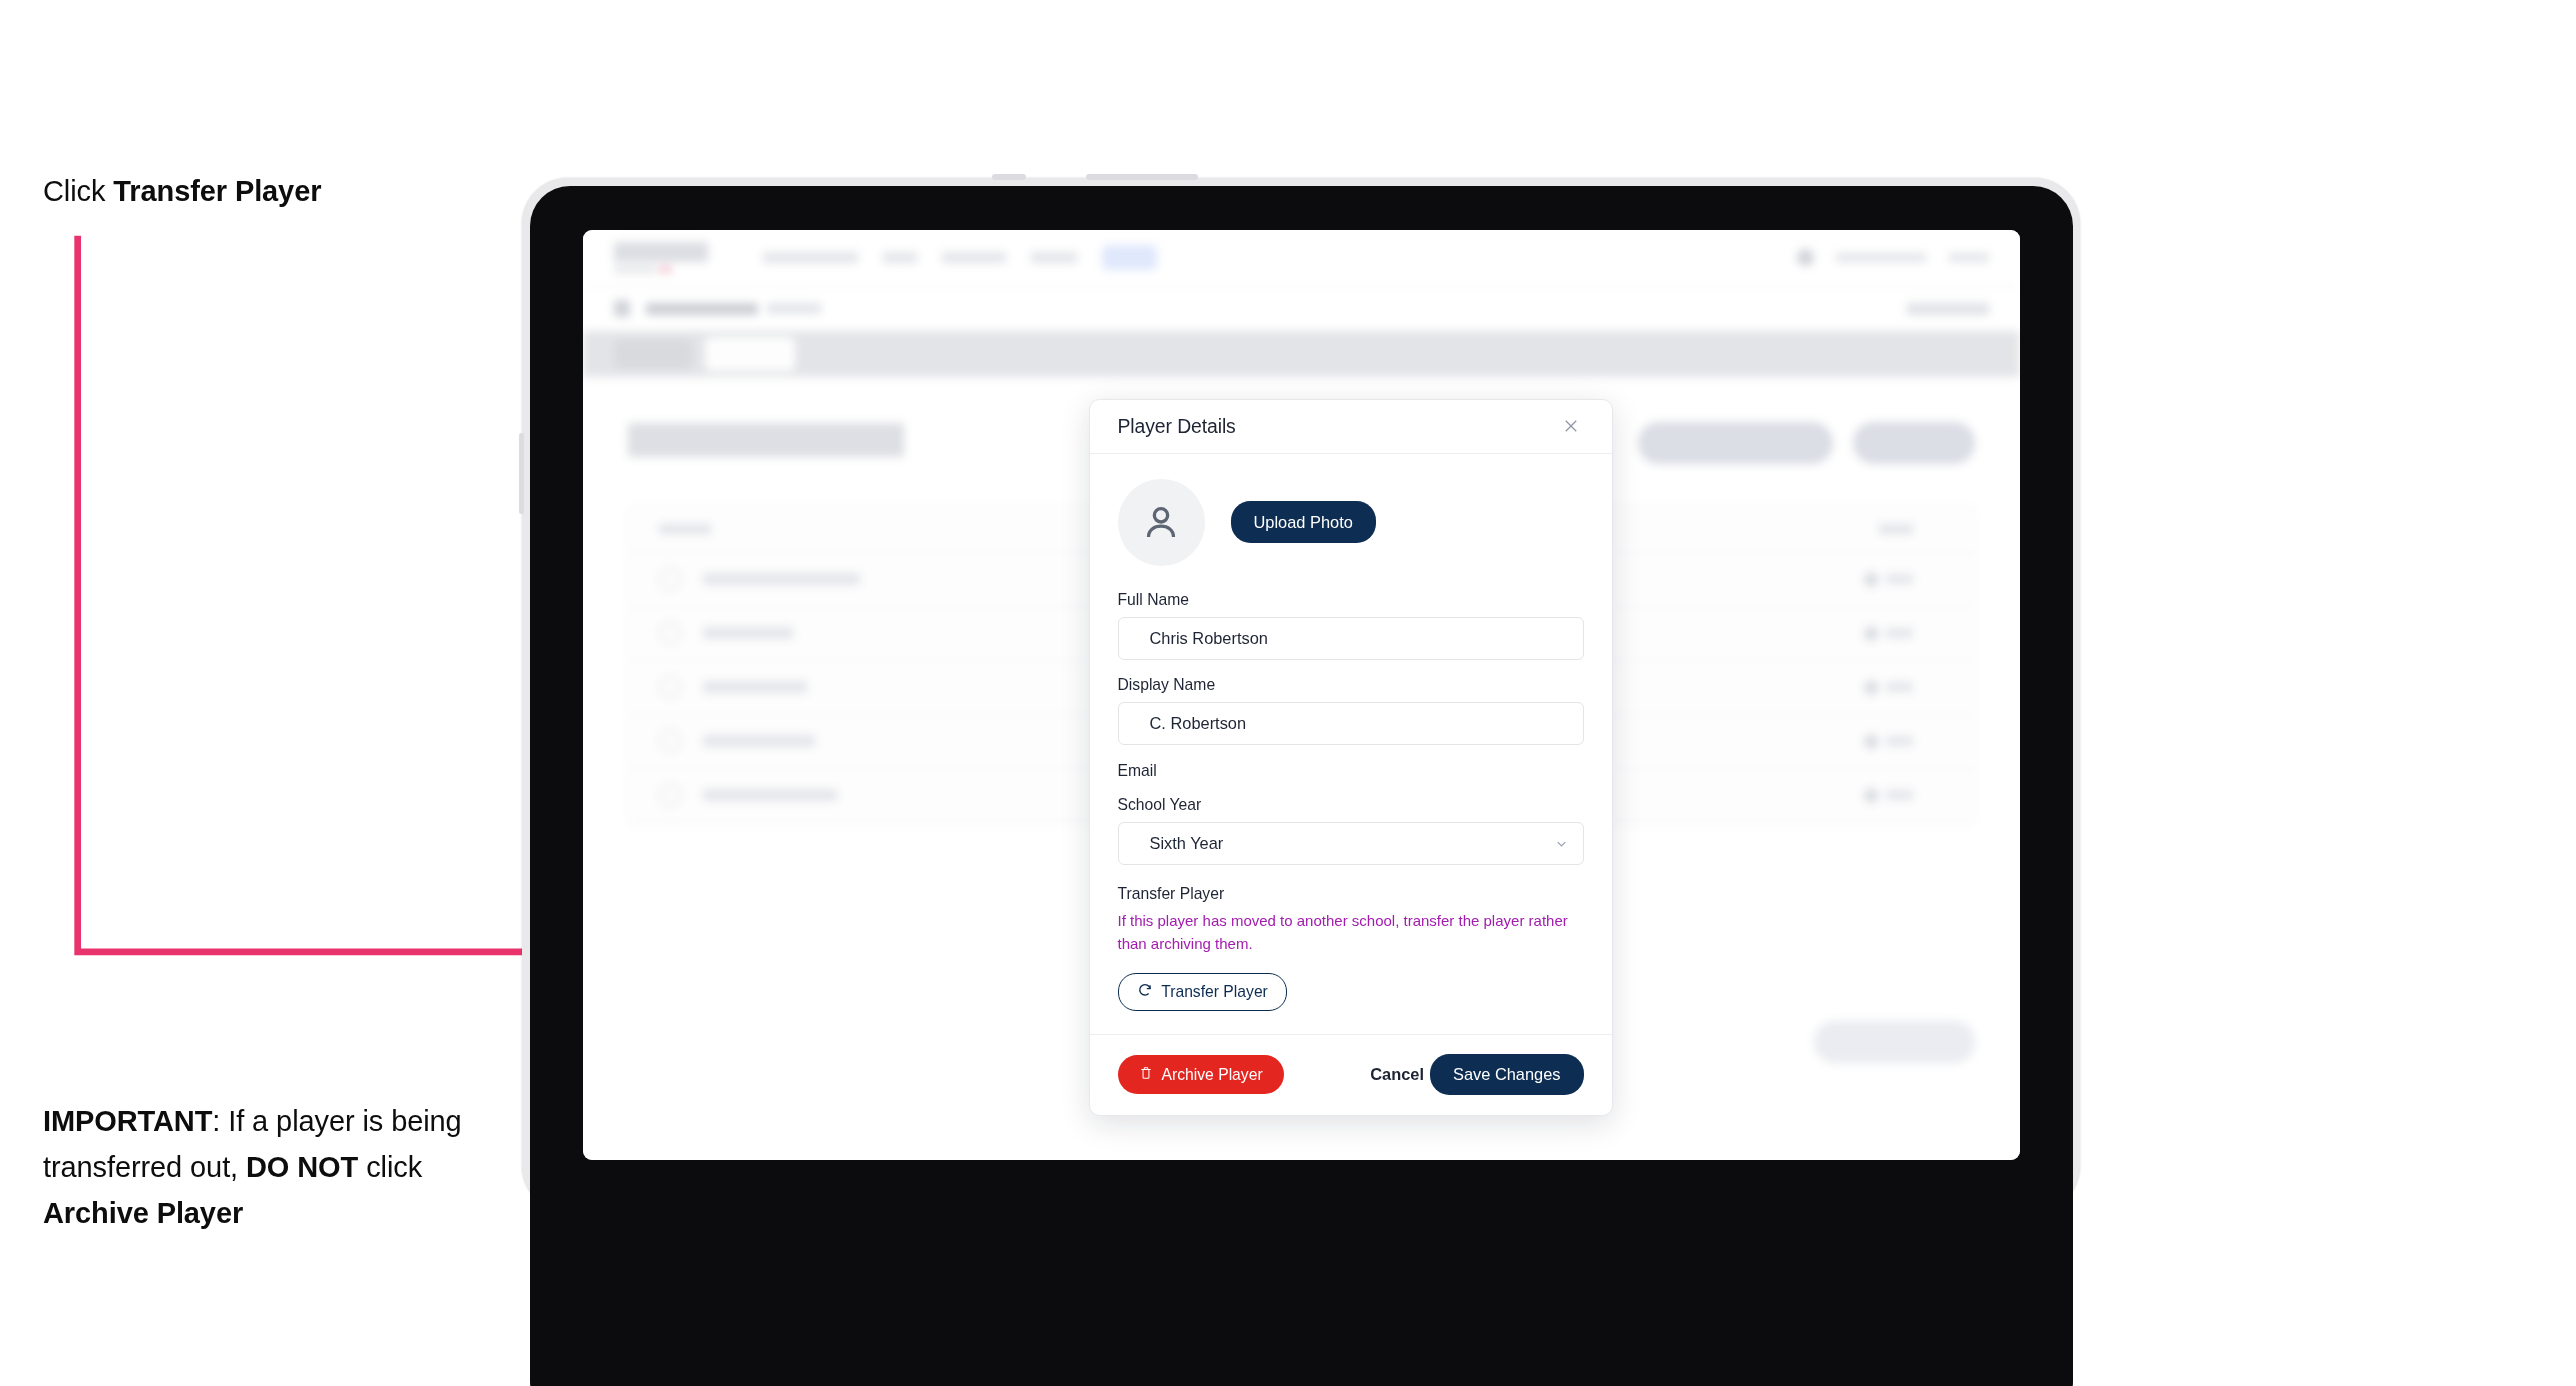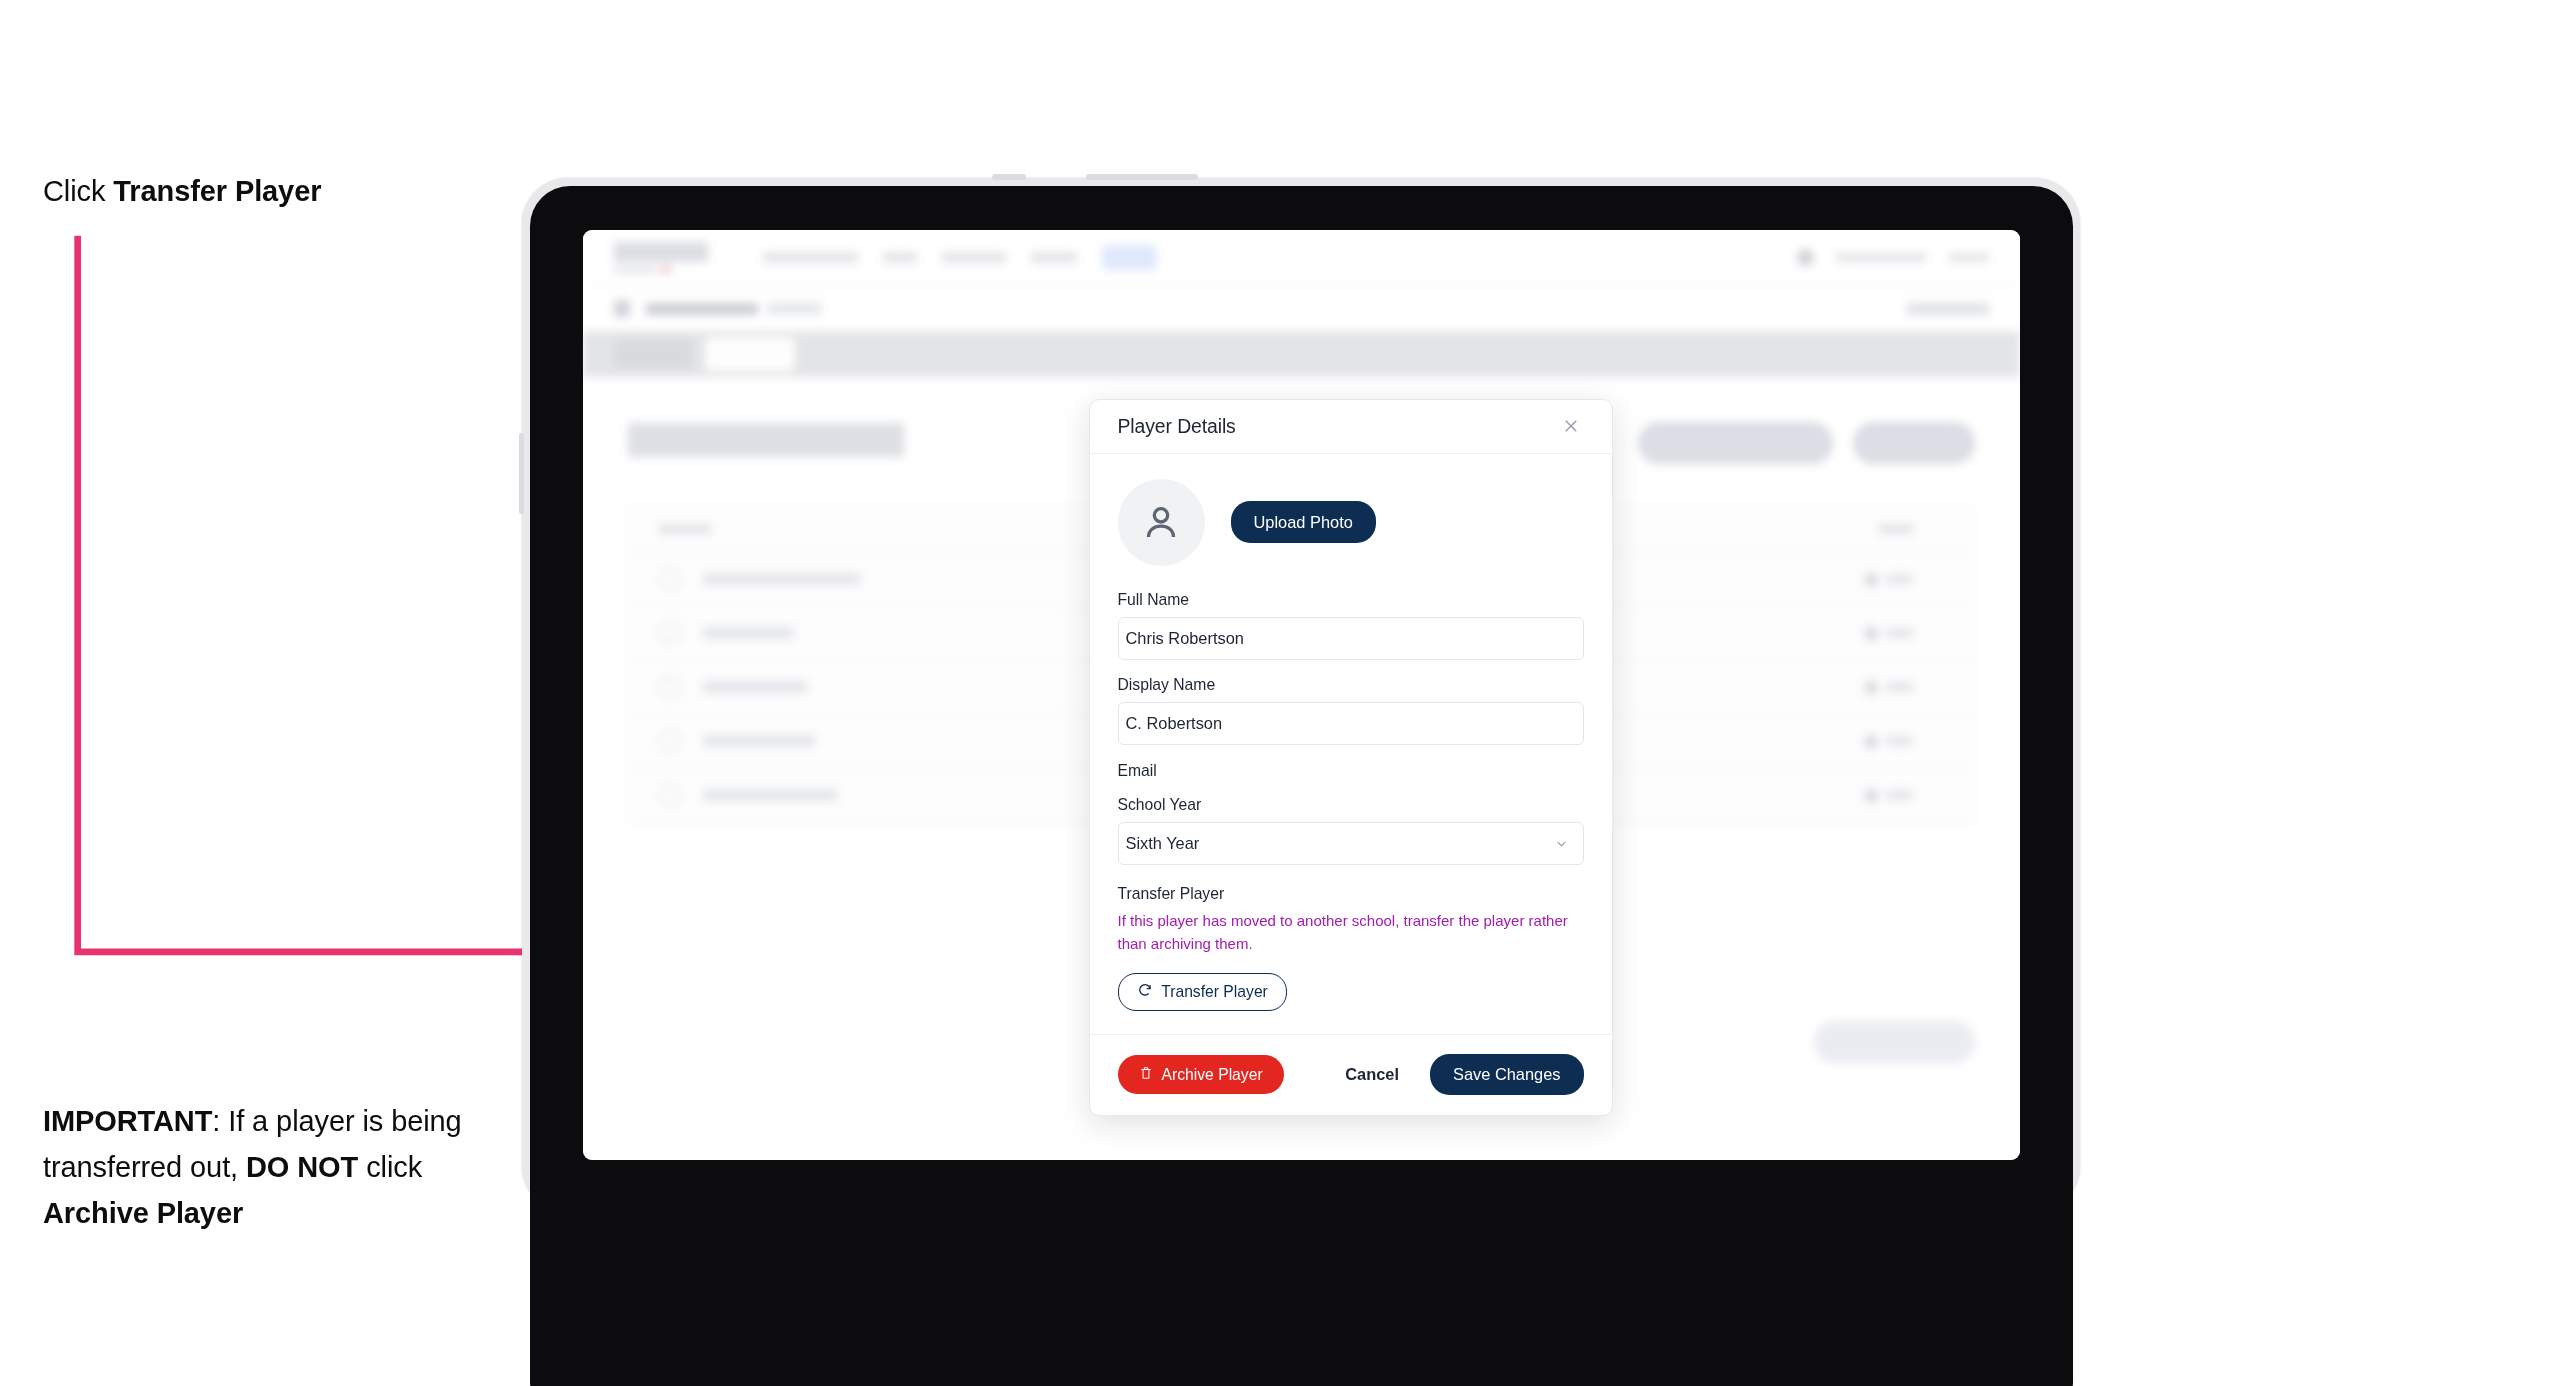--- a/index.html
+++ b/index.html
@@ -156,21 +156,21 @@
     font-size: 16.4px; padding: 11.2px 23px; border: none;
     border-radius: 19.4px; cursor: pointer;
     font-family: "Liberation Sans", sans-serif;
   }
 
   .field { margin-bottom: 16.4px; }
   .field-label { font-size: 15.7px; color: #1d2433; margin-bottom: 8.2px; display: block; }
   .field-input {
     width: 100%; height: 43px;
     border: 0.7px solid #e3e5e9; border-radius: 6px;
-    padding: 0 7px; font-size: 16.4px; color: #1d2433;
+    padding: 0 31px; font-size: 16.4px; color: #1d2433;
     background: #fff; font-family: "Liberation Sans", sans-serif;
   }
   .select-wrap { position: relative; }
   .select-wrap .chev {
     position: absolute; right: 15px; top: 50%; transform: translateY(-50%);
     width: 15px; height: 15px; pointer-events: none;
   }
   .select-wrap .chev svg { width: 15px; height: 15px; stroke: #98a0ad; stroke-width: 2; fill: none; }
 
   .transfer-sec { margin-top: 19.4px; }
@@ -188,21 +188,21 @@
     display: flex; align-items: center;
     padding: 19.4px 28px; border-top: 0.7px solid #eceef1;
   }
   .archive-btn {
     display: inline-flex; align-items: center; gap: 9px;
     background: #e42620; color: #fff; border: none;
     font-size: 15.7px; padding: 10.4px 21px; border-radius: 19.4px; cursor: pointer;
     font-family: "Liberation Sans", sans-serif;
   }
   .archive-btn svg { width: 14px; height: 14px; stroke: #fff; stroke-width: 1.8; fill: none; }
-  .foot-right { margin-left: auto; display: flex; align-items: center; gap: 31px; }
+  .foot-right { margin-left: auto; display: flex; align-items: center; gap: 6px; }
   .cancel-btn {
     background: none; border: none; font-size: 16.4px; color: #1d2433;
     font-weight: 700; cursor: pointer; font-family: "Liberation Sans", sans-serif;
   }
   .save-btn {
     background: #0d2d52; color: #fff; border: none;
     font-size: 16.4px; padding: 11.2px 23px; border-radius: 19.4px; cursor: pointer;
     font-family: "Liberation Sans", sans-serif;
   }
 </style>

